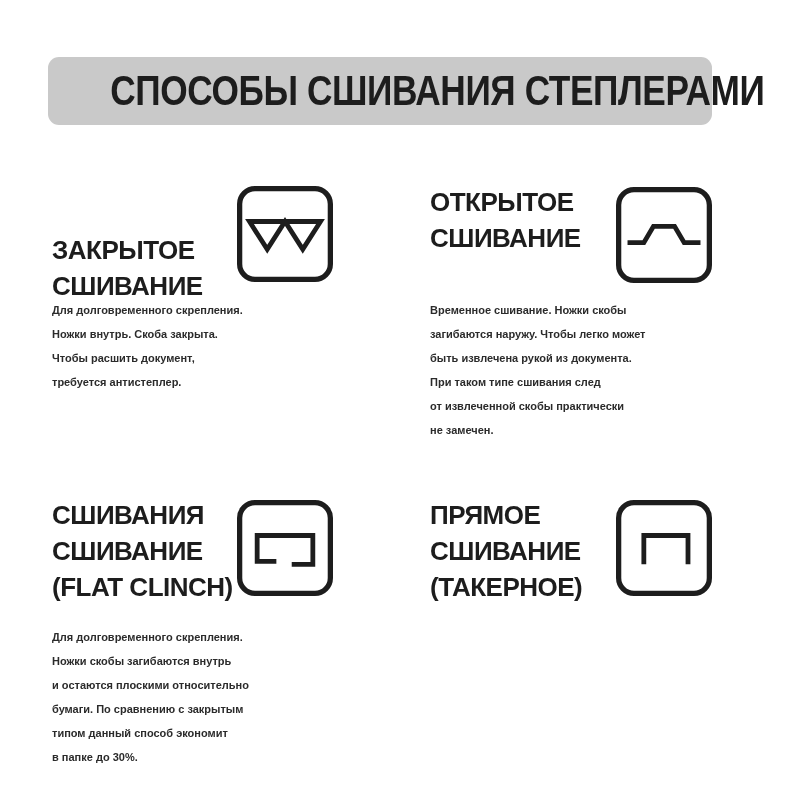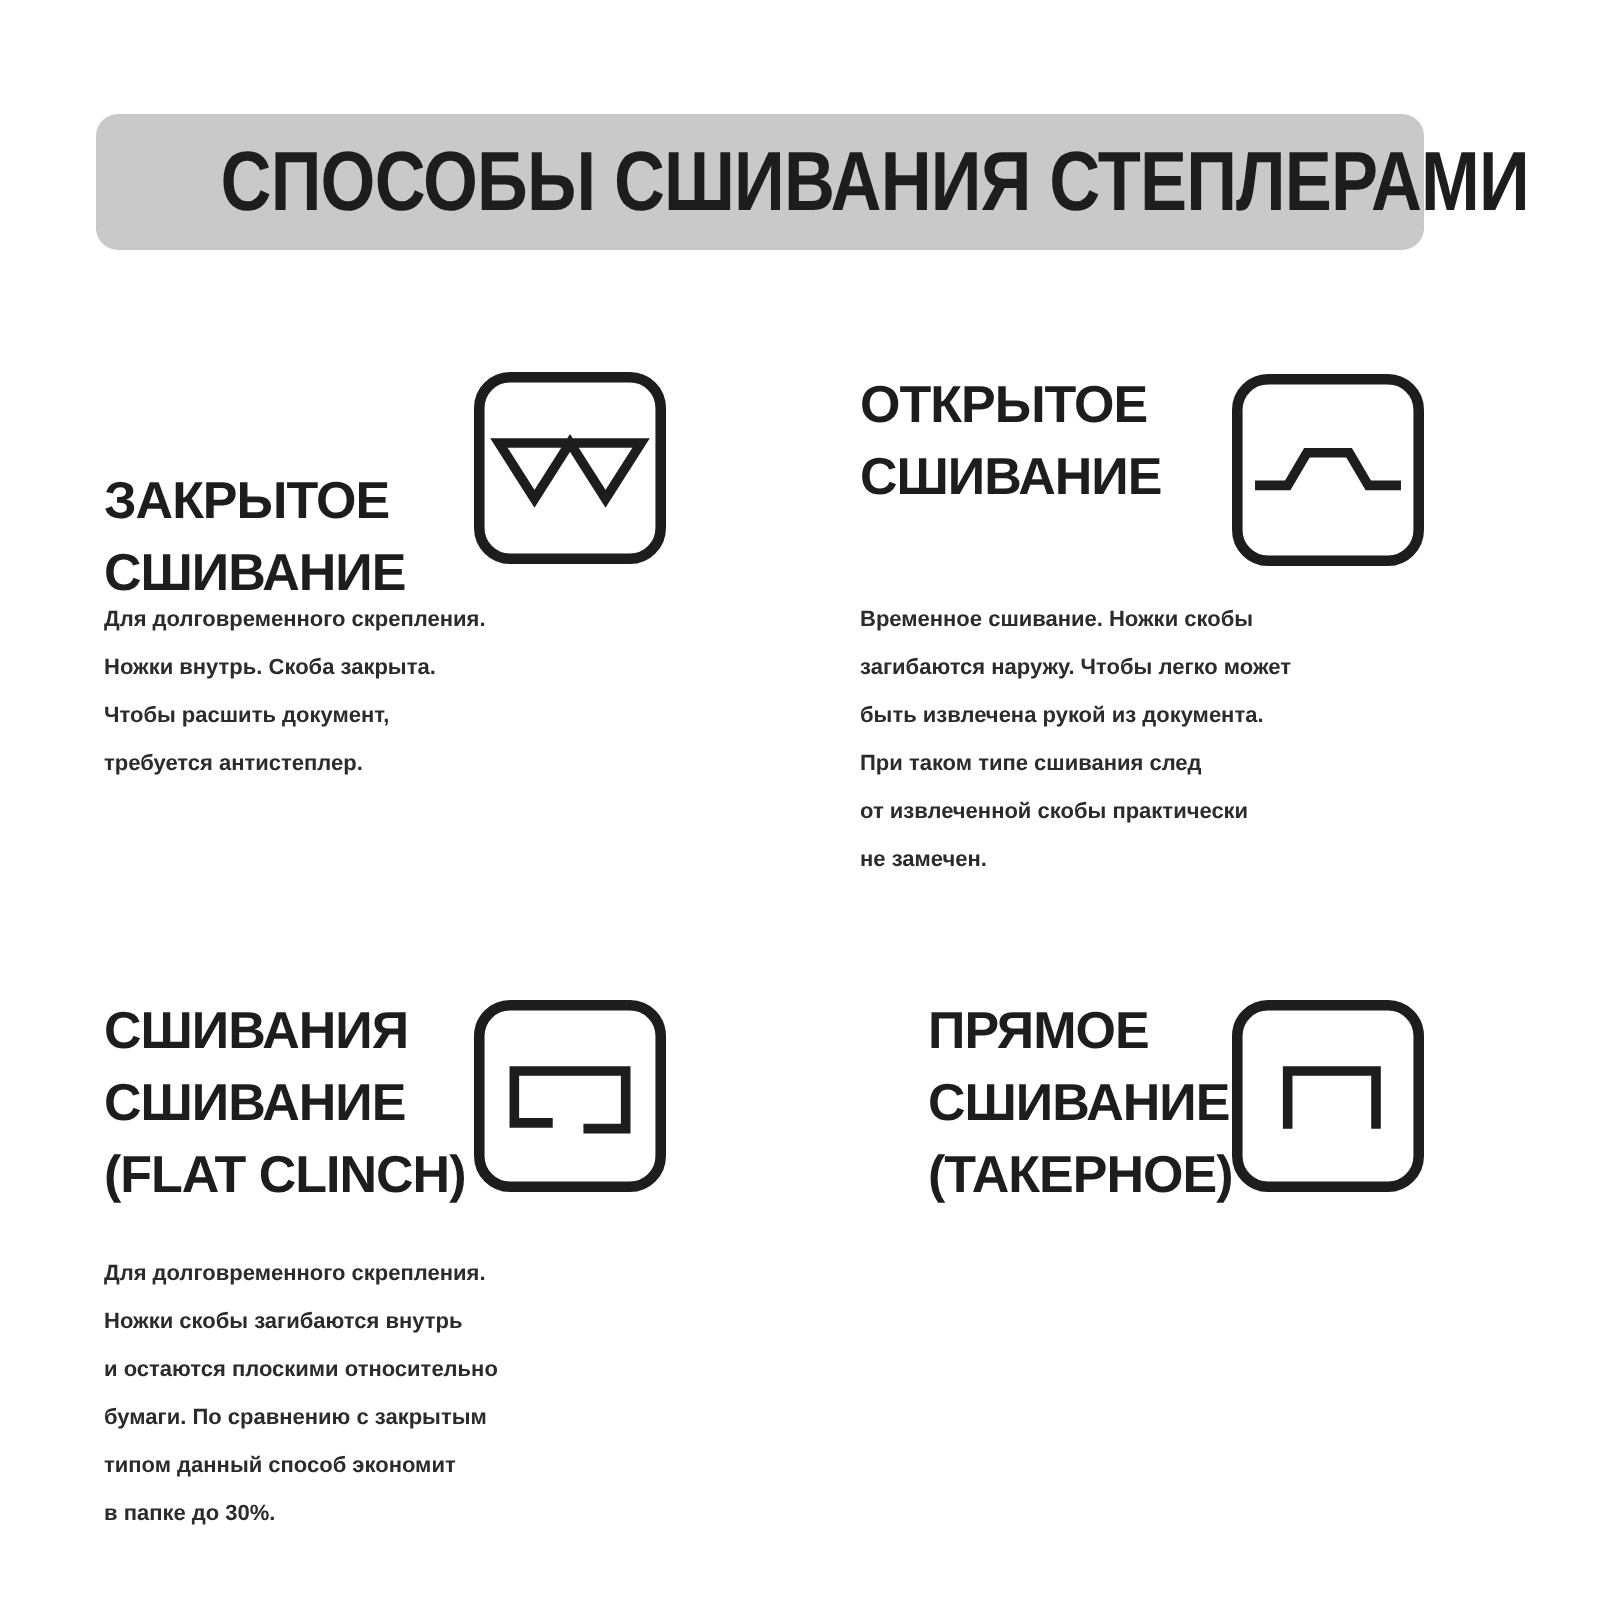--- a/index.html
+++ b/index.html
@@ -38,21 +38,21 @@
   .icon { position: absolute; width: 96px; height: 96px; }
   .icon svg { display: block; width: 100%; height: 100%; }
   .icon rect, .icon path {
     fill: none; stroke: #1d1d1d;
     stroke-linejoin: miter; stroke-linecap: butt;
   }
 
   .h1 { left: 52px;  top: 184px; margin-top: 48px; }
   .h2 { left: 430px; top: 184px; }
   .h3 { left: 52px;  top: 497px; }
-  .h4 { left: 430px; top: 497px; margin-left: 34px; }
+  .h4 { left: 430px; top: 497px; }
 
   .i1 { left: 237px; top: 186px; }
   .i2 { left: 616px; top: 187px; }
   .i3 { left: 237px; top: 500px; }
   .i4 { left: 616px; top: 500px; }
 
   .d1 { left: 52px;  top: 298px; }
   .d2 { left: 430px; top: 298px; }
   .d3 { left: 52px;  top: 625px; }
   .d4 { left: 430px; top: 625px; }

